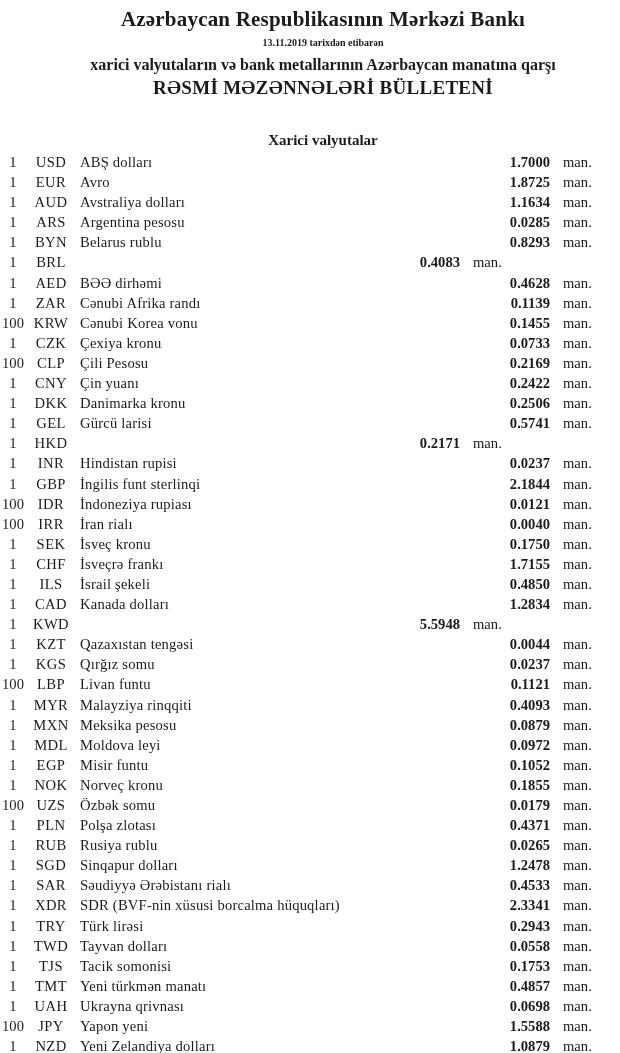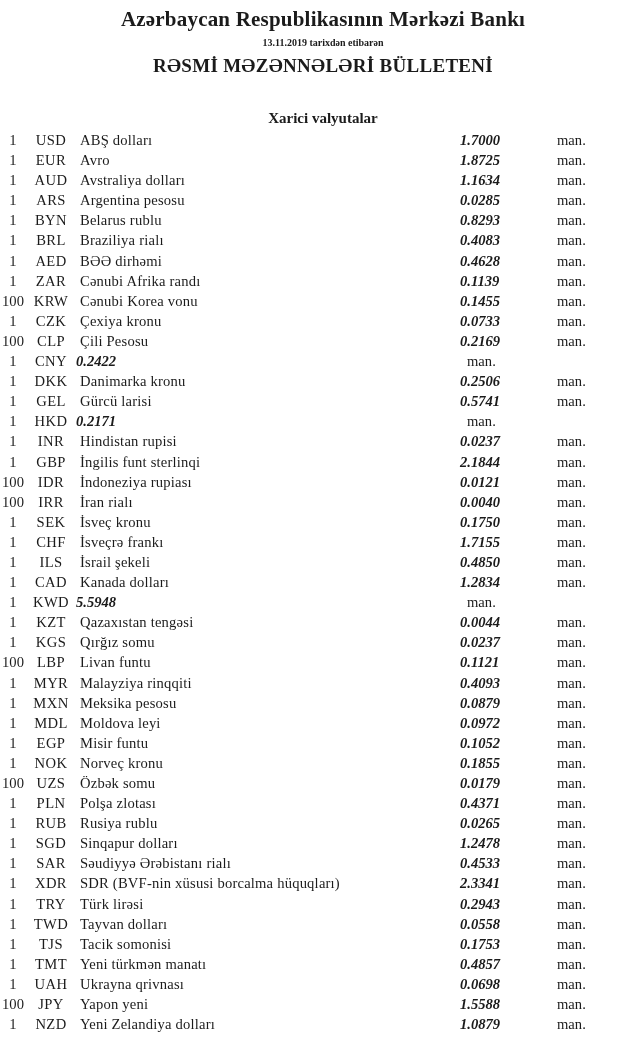--- a/index.html
+++ b/index.html
@@ -43,30 +43,31 @@
   .row {
     display: grid;
     grid-template-columns: 26px 50px 1fr 90px 70px;
     line-height: 20.1px;
     font-size: 14.6px;
     white-space: nowrap;
   }
   .qty  { text-align: center; }
   .code { text-align: center; letter-spacing: 0.4px; }
   .name { padding-left: 4px; letter-spacing: 0.2px; }
-  .rate { text-align: left; font-weight: bold; font-style: italic; }
-  .unit { padding-left: 7px; }
+  .rate { text-align: right; font-weight: bold; }
+  .unit { padding-left: 13px; }
 </style>
 </head>
 <body>
 
 <div class="doc">
   <header class="doc-header">
     <h1 class="bank-title">Azərbaycan Respublikasının Mərkəzi Bankı</h1>
     <div class="date-line">13.11.2019 tarixdən etibarən</div>
+    <div class="subtitle">xarici valyutaların və bank metallarının Azərbaycan manatına qarşı</div>
     <div class="bulletin-title">RƏSMİ MƏZƏNNƏLƏRİ BÜLLETENİ</div>
   </header>
 
   <div class="section-title">Xarici valyutalar</div>
 
   <div class="rates-table" id="rates-table">
       <div class="row">
         <span class="qty">1</span>
         <span class="code">USD</span>
         <span class="name">ABŞ dolları</span>
@@ -97,21 +98,20 @@
       <div class="row">
         <span class="qty">1</span>
         <span class="code">BYN</span>
         <span class="name">Belarus rublu</span>
         <span class="rate">0.8293</span>
         <span class="unit">man.</span>
       </div>
       <div class="row">
         <span class="qty">1</span>
         <span class="code">BRL</span>
-        <span class="name">Braziliya rialı</span>
         <span class="rate">0.4083</span>
         <span class="unit">man.</span>
       </div>
       <div class="row">
         <span class="qty">1</span>
         <span class="code">AED</span>
         <span class="name">BƏƏ dirhəmi</span>
         <span class="rate">0.4628</span>
         <span class="unit">man.</span>
       </div>
@@ -139,20 +139,21 @@
       <div class="row">
         <span class="qty">100</span>
         <span class="code">CLP</span>
         <span class="name">Çili Pesosu</span>
         <span class="rate">0.2169</span>
         <span class="unit">man.</span>
       </div>
       <div class="row">
         <span class="qty">1</span>
         <span class="code">CNY</span>
+        <span class="name">Çin yuanı</span>
         <span class="rate">0.2422</span>
         <span class="unit">man.</span>
       </div>
       <div class="row">
         <span class="qty">1</span>
         <span class="code">DKK</span>
         <span class="name">Danimarka kronu</span>
         <span class="rate">0.2506</span>
         <span class="unit">man.</span>
       </div>

